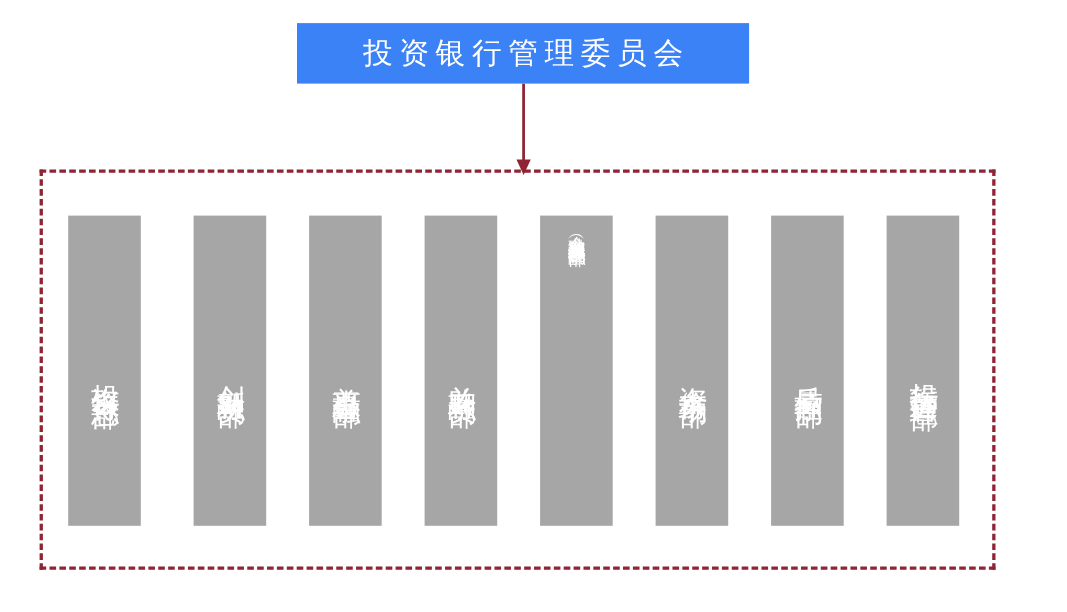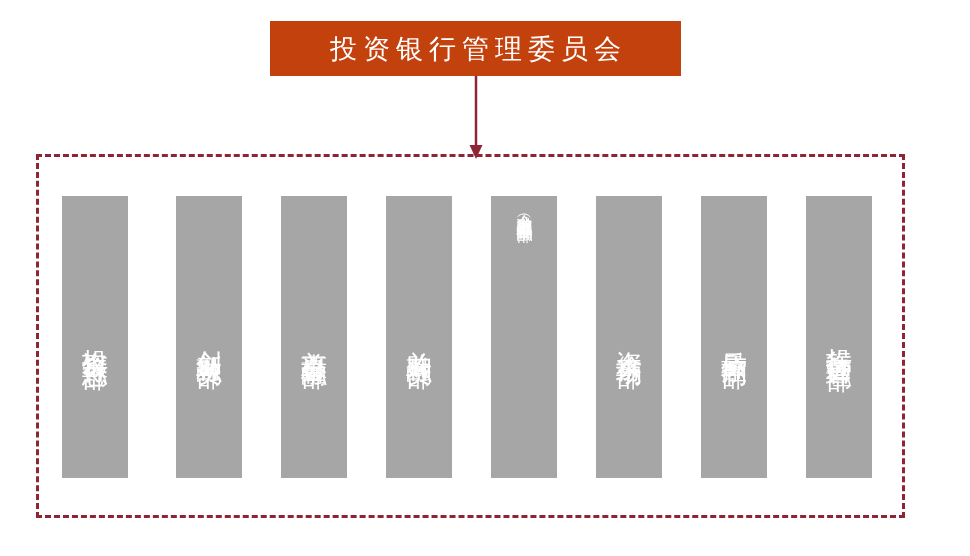--- a/index.html
+++ b/index.html
@@ -19,21 +19,21 @@
     height: 556px;
   }
 
   
   #title-banner {
     position: absolute;
     left: 270px;
     top: 21px;
     width: 411px;
     height: 55px;
-    background: #c2410c;
+    background: #3b82f6;
     display: flex;
     align-items: center;
     justify-content: center;
     box-sizing: border-box;
   }
   #title-banner .title-text {
     color: #ffffff;
     font-size: 27px;
     letter-spacing: 6px;
     line-height: 1;

